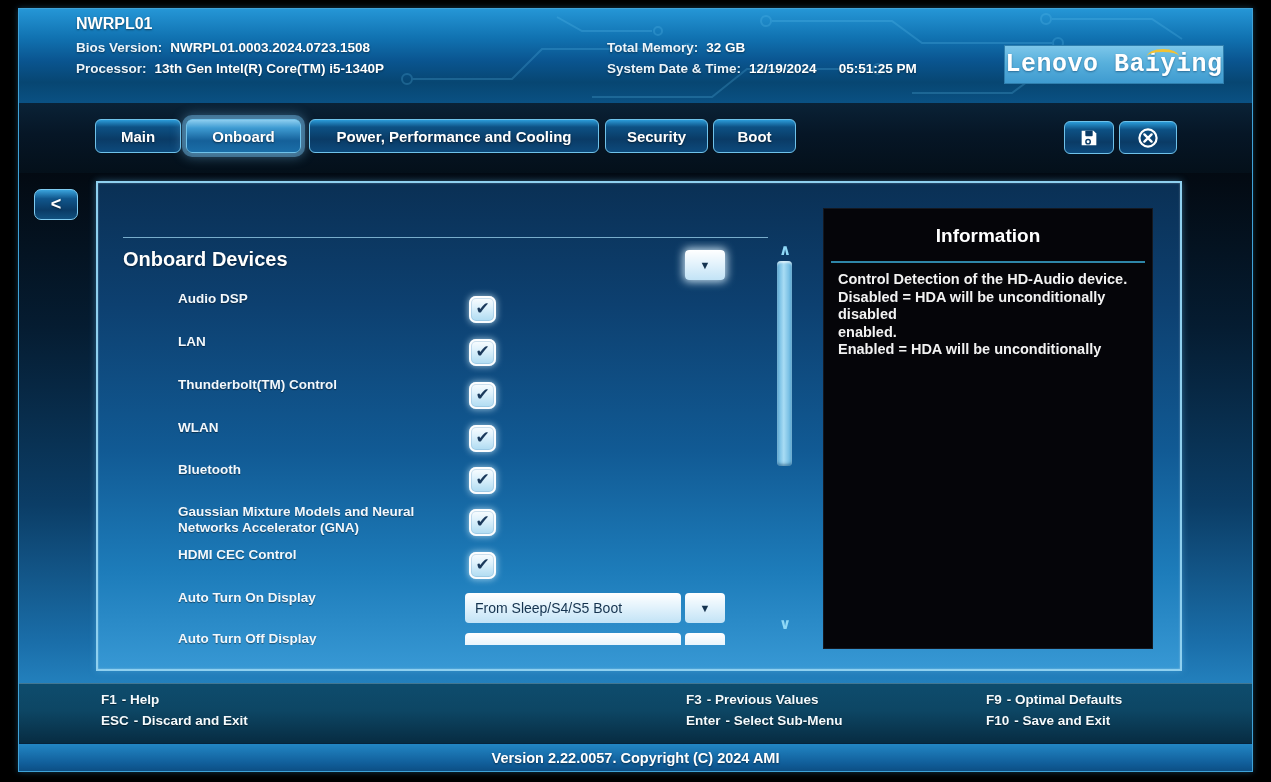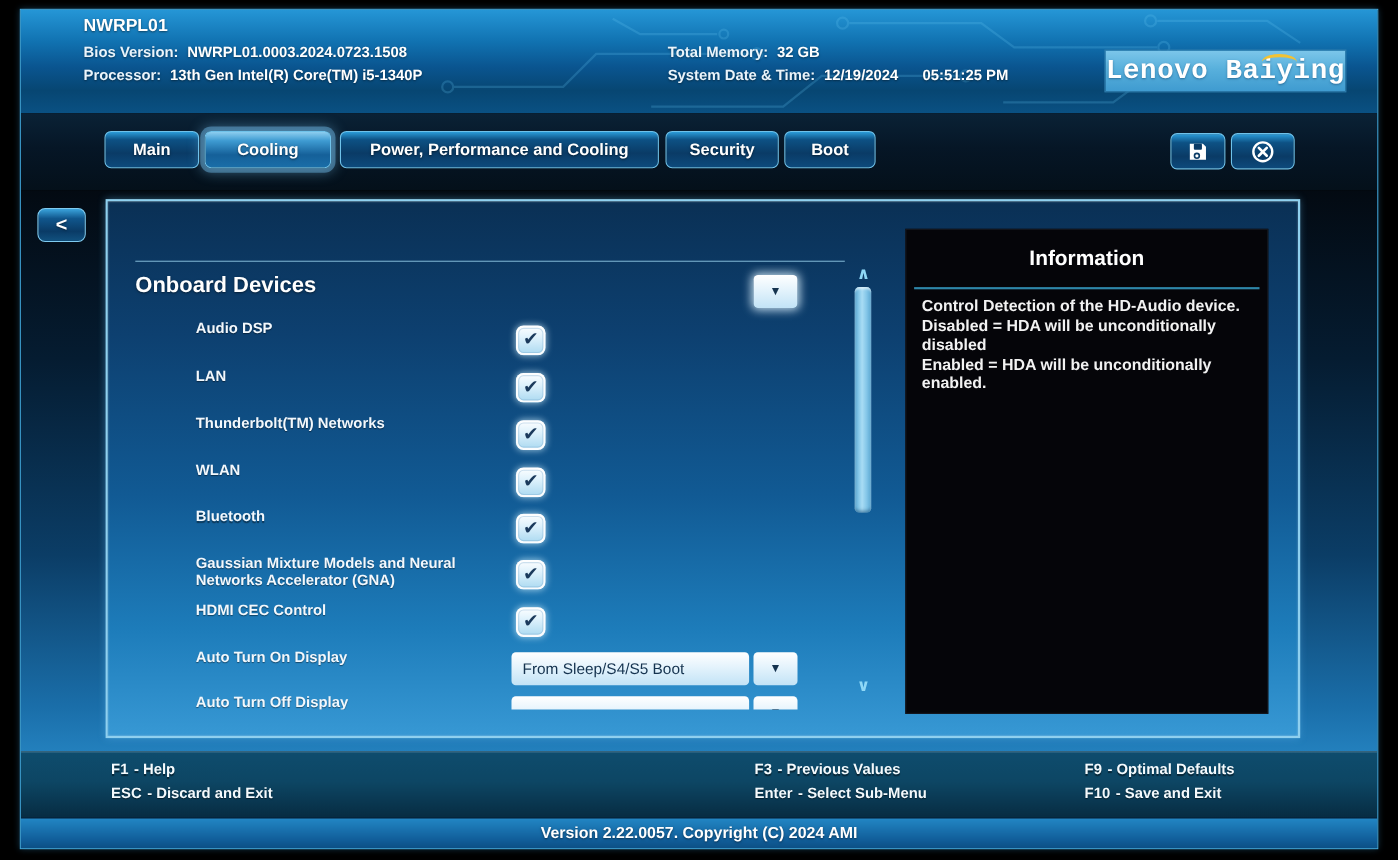--- a/index.html
+++ b/index.html
@@ -137,21 +137,21 @@
       </div>
     </div>
     <div class="logo">
       <span>Lenovo Baiying</span>
       <i class="arc"></i>
     </div>
   </header>
 
   <nav class="tabstrip">
     <div class="tab t0">Main</div>
-    <div class="tab t1 active">Cooling</div>
+    <div class="tab t1 active">Onboard</div>
     <div class="tab t2">Power, Performance and Cooling</div>
     <div class="tab t3">Security</div>
     <div class="tab t4">Boot</div>
     <div class="toolbtn tb-save">
       <svg width="22" height="22" viewBox="0 0 24 24">
         <path d="M4 4 h13 l3 3 v13 h-16 z" fill="#fff"></path>
         <rect x="8" y="4" width="8" height="6" rx="1" fill="#0a3b66"></rect>
         <circle cx="11" cy="16" r="2.4" fill="none" stroke="#0a3b66" stroke-width="1.6"></circle>
       </svg>
     </div>
@@ -188,21 +188,21 @@
         </div>
 
         <div class="s-row r2">
           <span class="s-lbl">LAN</span>
           <span class="cb">
               <i>✔</i>
             </span>
         </div>
 
         <div class="s-row r3">
-          <span class="s-lbl">Thunderbolt(TM) Networks</span>
+          <span class="s-lbl">Thunderbolt(TM) Control</span>
           <span class="cb">
               <i>✔</i>
             </span>
         </div>
 
         <div class="s-row r4">
           <span class="s-lbl">WLAN</span>
           <span class="cb">
               <i>✔</i>
             </span>
@@ -251,22 +251,22 @@
       <div class="sb-thumb"></div>
       <div class="sb-down"><span>∨</span></div>
 
       <aside class="info">
         <h3>Information</h3>
         <div class="info-div"></div>
         <div class="info-body">
           <div>Control Detection of the HD-Audio device.</div>
           <div>Disabled = HDA will be unconditionally</div>
           <div>disabled</div>
+          <div>enabled.</div>
           <div>Enabled = HDA will be unconditionally</div>
-          <div>enabled.</div>
         </div>
       </aside>
     </section>
   </main>
 
   <footer class="help">
     <div class="hcol hc0">
       <div class="h-line"><span class="h-key">F1</span><span>- Help</span></div>
       <div class="h-line"><span class="h-key">ESC</span><span>- Discard and Exit</span></div>
     </div>

